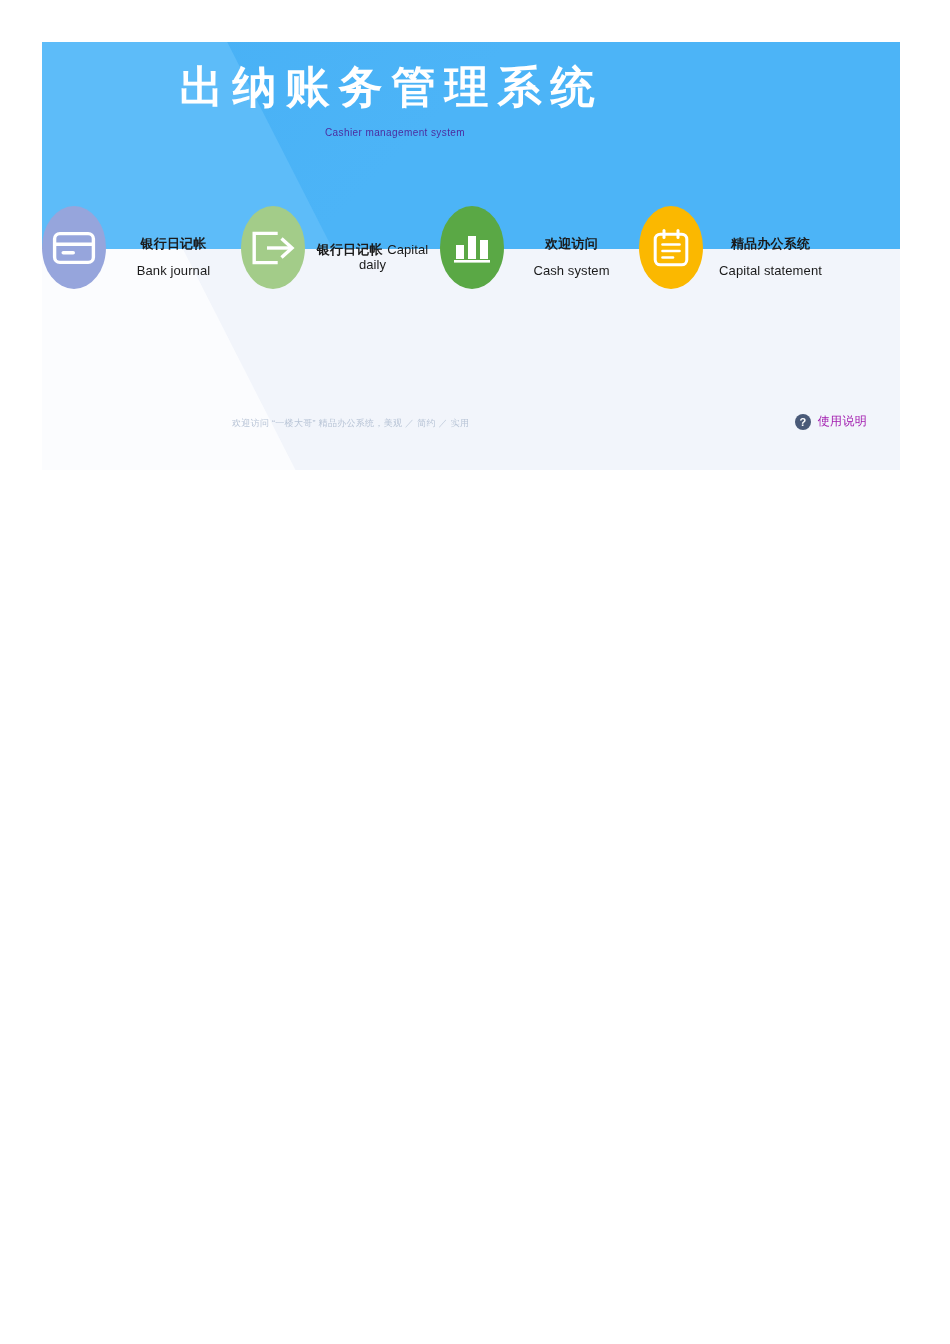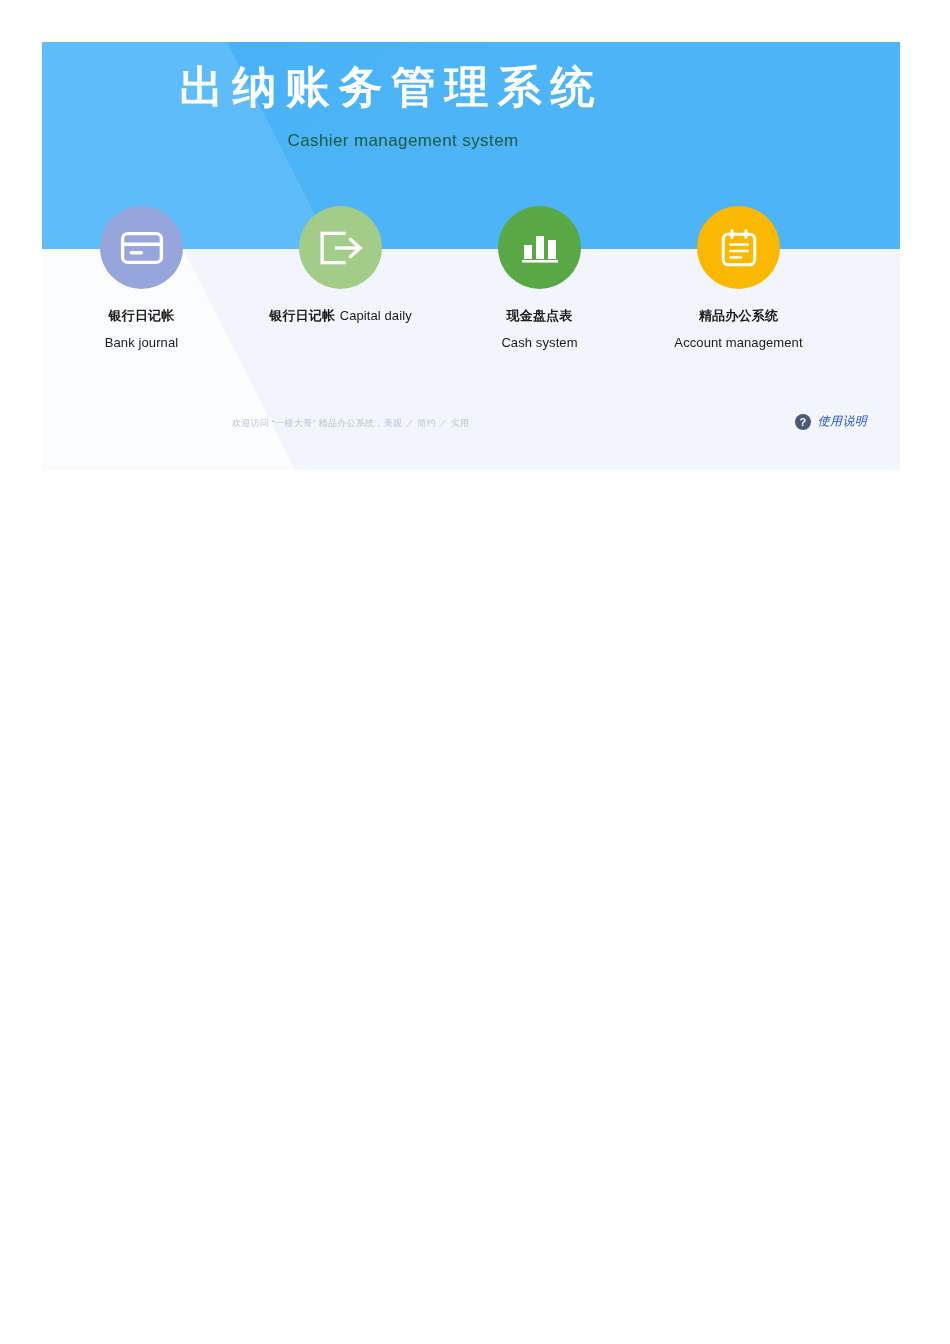--- a/index.html
+++ b/index.html
@@ -77,23 +77,23 @@
     color: #ffffff;
     font-size: 44px;
     font-weight: bold;
     letter-spacing: 9px;
     line-height: 58px;
     text-align: center;
     width: 690px;
     text-indent: 9px;
   }
   .app-subtitle {
-    margin: 16px;
-    color: #14532d;
-    font-size: 17px;
+    margin: 8px;
+    color: #4c1d95;
+    font-size: 10px;
     font-weight: normal;
     letter-spacing: 0.4px;
     line-height: 18px;
     text-align: center;
     width: 690px;
     opacity: 0.92;
   }
 
   
   .body-diagonal {
@@ -124,21 +124,21 @@
     left: 0;
     top: 164px;
     width: 858px;
     height: 180px;
     display: flex;
     align-items: flex-start;
   }
   .tile {
     width: 199px;
     display: flex;
-    flex-direction: column;
+    flex-direction: row;
     align-items: center;
     cursor: pointer;
     user-select: none;
   }
   .tile-circle {
     width: 83px;
     height: 83px;
     border-radius: 50%;
     display: flex;
     align-items: center;
@@ -202,24 +202,23 @@
     background: #4a5a78;
     color: #ffffff;
     font-size: 11px;
     font-weight: bold;
     display: flex;
     align-items: center;
     justify-content: center;
     line-height: 16px;
   }
   .help-text {
-    color: #1d4ed8;
+    color: #a21caf;
     font-size: 12px;
     letter-spacing: 0.3px;
-    font-style: italic;
   }
 </style>
 </head>
 <body>
 
 <div id="app-root">
 
   <div class="panel" style="background: rgb(242, 245, 251);">
 
     <div class="header" style="background: rgb(76, 180, 247);">
@@ -273,41 +272,41 @@
           <span>
             <svg width="40" height="34" viewBox="0 0 40 34" fill="none">
               <rect x="4" y="14" width="8" height="14" fill="#ffffff"></rect>
               <rect x="16" y="5" width="8" height="23" fill="#ffffff"></rect>
               <rect x="28" y="9" width="8" height="19" fill="#ffffff"></rect>
               <rect x="2" y="29" width="36" height="2.6" fill="#ffffff"></rect>
             </svg>
           </span>
         </div>
         <div class="tile-labels stacked">
-          <span class="tile-label-cn">现金盘点表</span>
+          <span class="tile-label-cn">欢迎访问</span>
           <span class="tile-label-en">Cash system</span>
         </div>
       </div>
 
       <div class="tile">
         <div class="tile-circle" style="background:#fbb800;">
           <span>
             <svg width="40" height="42" viewBox="0 0 40 42" fill="none">
               <rect x="4.2" y="7.2" width="31.6" height="30.6" rx="5" ry="5" stroke="#ffffff" stroke-width="3" fill="none"></rect>
               <line x1="13" y1="3.4" x2="13" y2="10.4" stroke="#ffffff" stroke-width="3" stroke-linecap="round"></line>
               <line x1="27" y1="3.4" x2="27" y2="10.4" stroke="#ffffff" stroke-width="3" stroke-linecap="round"></line>
               <line x1="11.5" y1="17.5" x2="28.5" y2="17.5" stroke="#ffffff" stroke-width="2.6" stroke-linecap="round"></line>
               <line x1="11.5" y1="24" x2="28.5" y2="24" stroke="#ffffff" stroke-width="2.6" stroke-linecap="round"></line>
               <line x1="11.5" y1="30.5" x2="22" y2="30.5" stroke="#ffffff" stroke-width="2.6" stroke-linecap="round"></line>
             </svg>
           </span>
         </div>
         <div class="tile-labels stacked">
           <span class="tile-label-cn">精品办公系统</span>
-          <span class="tile-label-en">Account management</span>
+          <span class="tile-label-en">Capital statement</span>
         </div>
       </div>
 
     </div>
 
     <div class="footer">
       <div class="footer-note">欢迎访问 “一楼大哥” 精品办公系统，美观 ／ 简约 ／ 实用</div>
       <div class="footer-help">
         <span class="help-badge">?</span>
         <span class="help-text">使用说明</span>

